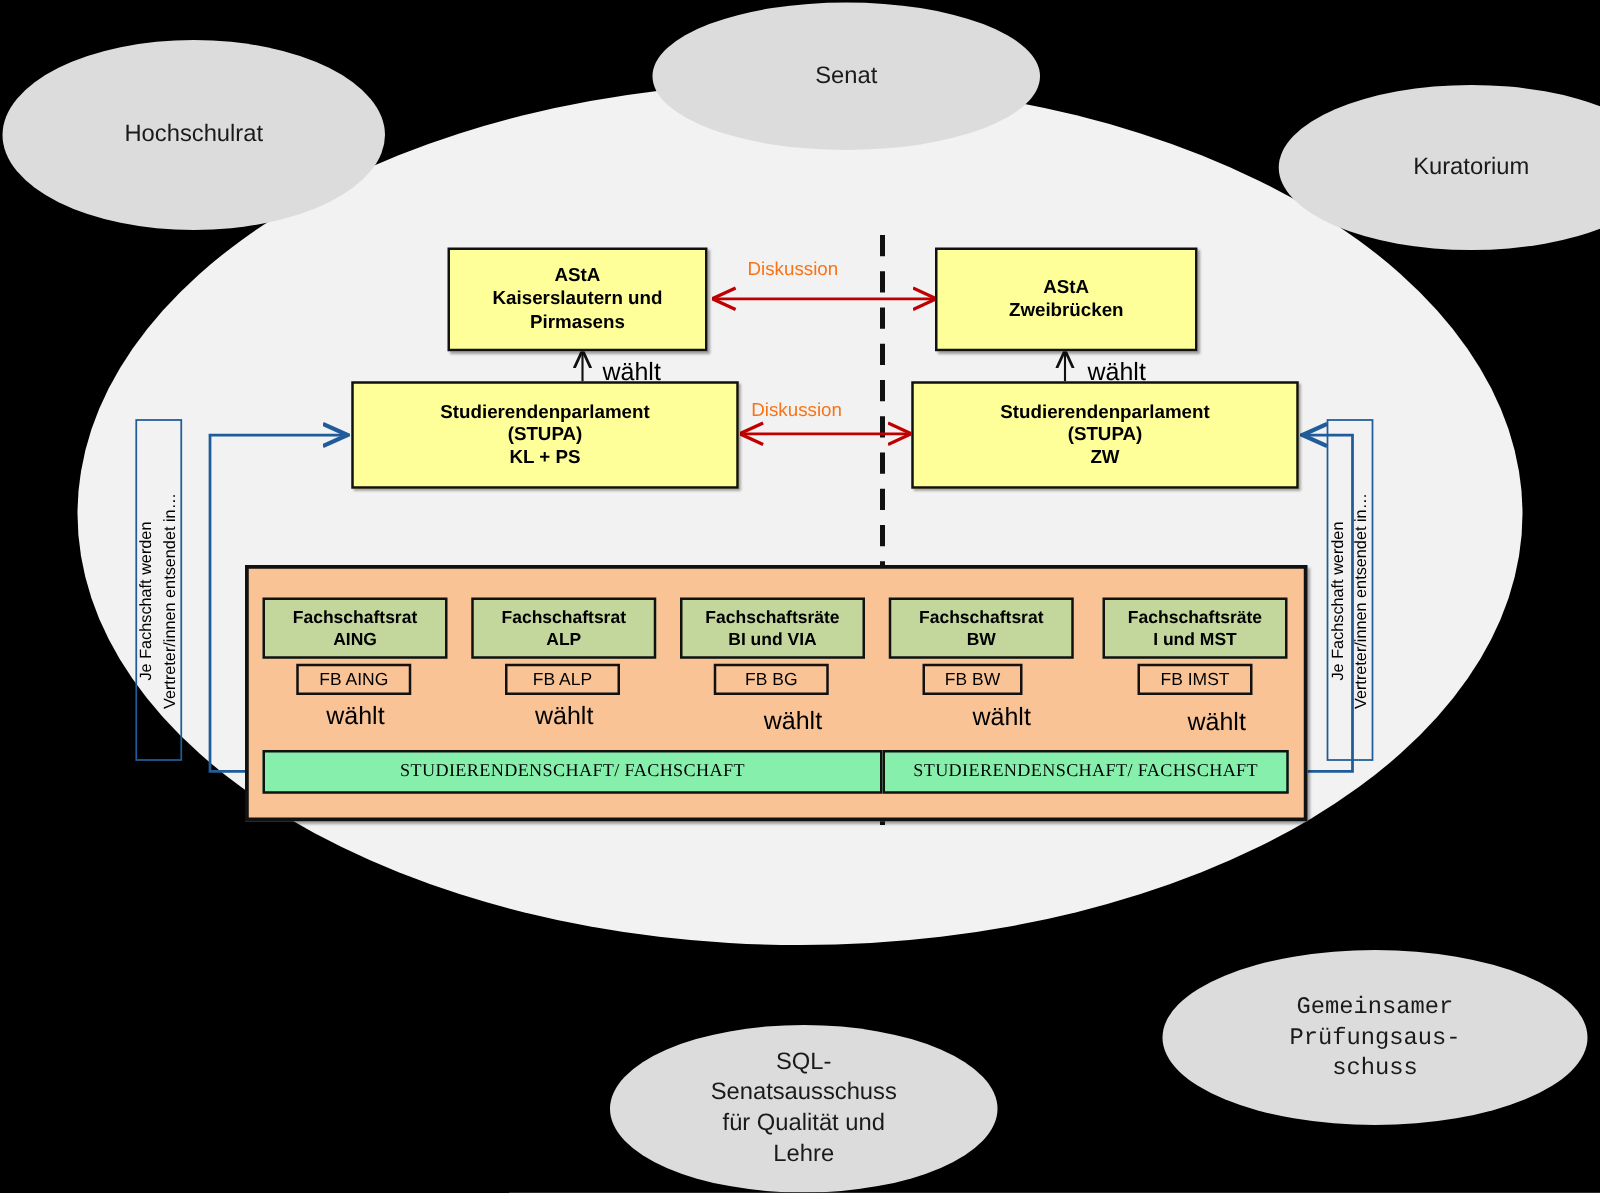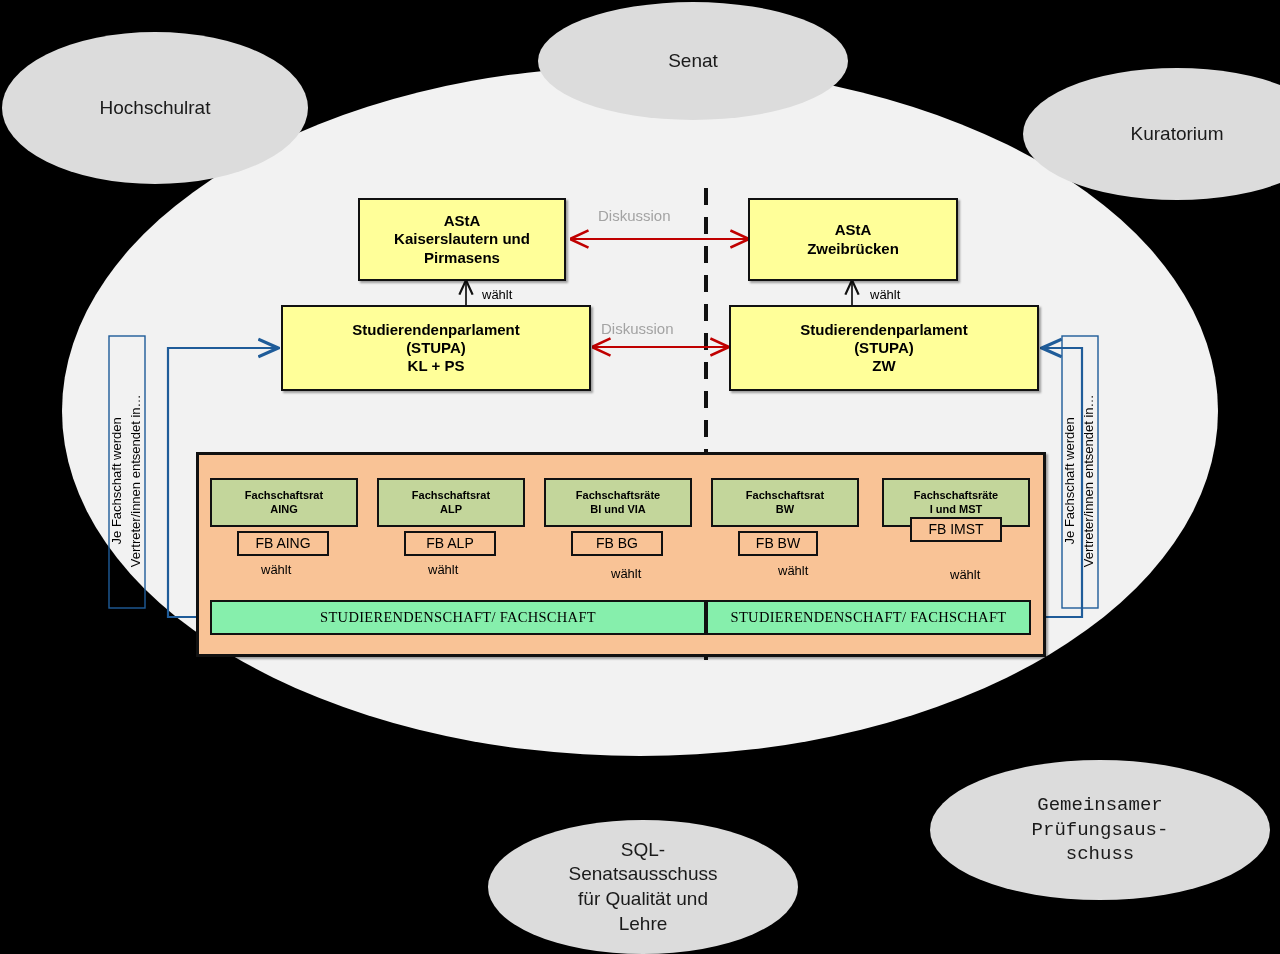--- a/index.html
+++ b/index.html
@@ -80,21 +80,21 @@
     box-sizing: border-box;
     box-shadow: 2px 2px 2px rgba(0,0,0,0.35);
   }
 
   
   .box-green {
     background: #c3d69b;
     border: 2px solid #111111;
     color: #000000;
     font-weight: bold;
-    font-size: 11px;
+    font-size: 14px;
   }
 
   
   .box-fb {
     background: #f9c396;
     border: 2px solid #111111;
     color: #000000;
     font-size: 14px;
     font-weight: normal;
   }
@@ -109,23 +109,23 @@
     font-family: Liberation Serif, serif;
   }
 
   
   .label-plain {
     position: absolute;
     color: #000000;
     font-size: 14.5px;
     white-space: nowrap;
   }
-  .label-waehlt { font-size: 13px; }
+  .label-waehlt { font-size: 20px; }
   .label-diskussion {
-    color: #a3a3a3;
+    color: #f97316;
     font-size: 15px;
   }
 
   
   .side-label {
     position: absolute;
     color: #000000;
     font-size: 13px;
     white-space: pre;
     line-height: 1.45;
@@ -137,21 +137,21 @@
 </style>
 </head>
 <body>
 
 <div id="stage">
 
   <div id="core-ellipse"></div>
 
   <div class="ellipse-outer" style="left:2px; top:32px; width:306px; height:152px;">Hochschulrat</div>
 
-  <div class="ellipse-outer" style="left:538px; top:2px; width:310px; height:118px;text-align:center;">Senat</div>
+  <div class="ellipse-outer" style="left:522px; top:2px; width:310px; height:118px;text-align:center;">Senat</div>
 
   <div class="ellipse-outer" style="left:1023px; top:68px; width:308px; height:132px;">Kuratorium</div>
 
 
   <div class="ellipse-outer" style="left:488px; top:820px; width:310px; height:134px;">SQL-
 Senatsausschuss
 für Qualität und
 Lehre</div>
 
   <div class="ellipse-outer" style="left:930px; top:760px; width:340px; height:140px;font-family:Liberation Mono, monospace;">Gemeinsamer
@@ -229,21 +229,21 @@
 BI und VIA</div>
   <div class="node box-green" style="left:711px; top:478px; width:148px; height:49px;">Fachschaftsrat
 BW</div>
   <div class="node box-green" style="left:882px; top:478px; width:148px; height:49px;">Fachschaftsräte
 I und MST</div>
 
   <div class="node box-fb" style="left:237px; top:531px; width:92px; height:25px;">FB AING</div>
   <div class="node box-fb" style="left:404px; top:531px; width:92px; height:25px;">FB ALP</div>
   <div class="node box-fb" style="left:571px; top:531px; width:92px; height:25px;">FB BG</div>
   <div class="node box-fb" style="left:738px; top:531px; width:80px; height:25px;">FB BW</div>
-  <div class="node box-fb" style="left:910px; top:517px; width:92px; height:25px;">FB IMST</div>
+  <div class="node box-fb" style="left:910px; top:531px; width:92px; height:25px;">FB IMST</div>
 
   <div class="label-plain label-waehlt" style="left:261px; top:562px;">wählt</div>
   <div class="label-plain label-waehlt" style="left:428px; top:562px;">wählt</div>
   <div class="label-plain label-waehlt" style="left:611px; top:566px;">wählt</div>
   <div class="label-plain label-waehlt" style="left:778px; top:563px;">wählt</div>
   <div class="label-plain label-waehlt" style="left:950px; top:567px;">wählt</div>
 
   <div class="node bar-blue" style="left:210px; top:600px; width:496px; height:35px;">STUDIERENDENSCHAFT/ FACHSCHAFT</div>
   <div class="node bar-blue" style="left:706px; top:600px; width:325px; height:35px;">STUDIERENDENSCHAFT/ FACHSCHAFT</div>
 

